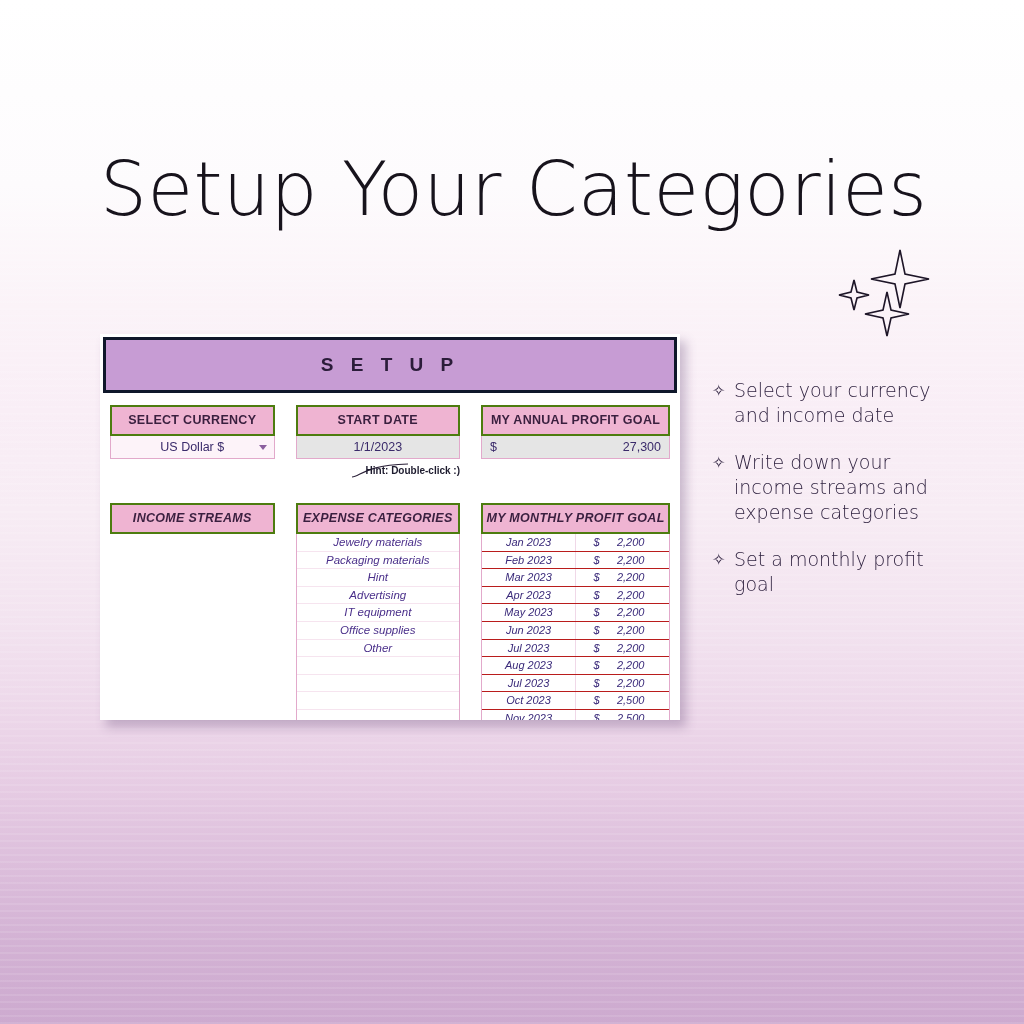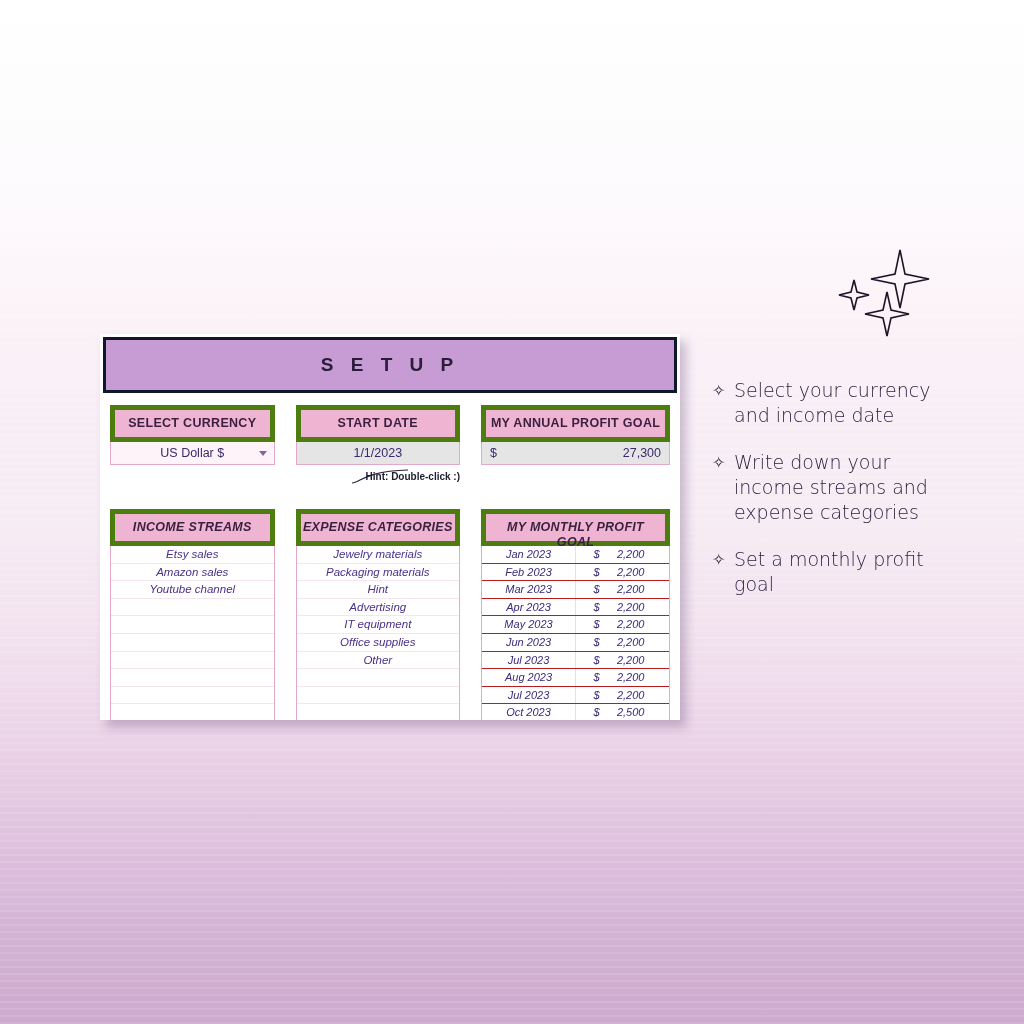--- a/index.html
+++ b/index.html
@@ -112,21 +112,21 @@
 
   .col {
     width: 175px;
   }
   .col.wide {
     width: 201px;
   }
 
   .cap {
     background: #efb4d2;
-    border: 5px solid #4d7c0f;
+    border: 2px solid #4d7c0f;
     color: #3a1f3f;
     font-size: 12.5px;
     font-weight: 700;
     letter-spacing: 0.3px;
     text-align: center;
     padding: 6px 2px 6px 2px;
     height: 15px;
     line-height: 15px;
   }
 
@@ -253,20 +253,21 @@
     font-family: "DejaVu Sans", sans-serif;
     font-weight: 300;
     color: #2a1d3b;
   }
 </style>
 </head>
 <body>
 
 <div id="page">
 
+  <div class="title">Setup Your Categories</div>
 
   <div class="sparkles">
     <svg width="110" height="90" viewBox="0 0 110 90" fill="none">
       <path d="M68 2 L73 26 L97 31 L73 36 L68 60 L63 36 L39 31 L63 26 Z" stroke="#1d1527" stroke-width="1.6" fill="none"></path>
       <path d="M55 44 L59 62 L77 66 L59 70 L55 88 L51 70 L33 66 L51 62 Z" stroke="#1d1527" stroke-width="1.6" fill="none"></path>
       <path d="M22 32 L25 44 L37 47 L25 50 L22 62 L19 50 L7 47 L19 44 Z" stroke="#1d1527" stroke-width="1.6" fill="none"></path>
     </svg>
   </div>
 
   <div class="sheet">
@@ -305,34 +306,20 @@
             <span class="amt">27,300</span>
           </div>
         </div>
 
       </div>
 
       <div class="row2">
 
         <div class="col">
           <div class="cap">INCOME STREAMS</div>
-          <div class="listbox" id="income-list">
-              <div class="litem">Etsy sales</div>
-              <div class="litem">Amazon sales</div>
-              <div class="litem">Youtube channel</div>
-              <div class="litem empty">&nbsp;</div>
-              <div class="litem empty">&nbsp;</div>
-              <div class="litem empty">&nbsp;</div>
-              <div class="litem empty">&nbsp;</div>
-              <div class="litem empty">&nbsp;</div>
-              <div class="litem empty">&nbsp;</div>
-              <div class="litem empty">&nbsp;</div>
-              <div class="litem empty">&nbsp;</div>
-              <div class="litem empty">&nbsp;</div>
-            </div>
         </div>
 
         <div class="col">
           <div class="cap">EXPENSE CATEGORIES</div>
           <div class="listbox" id="expense-list">
               <div class="litem">Jewelry materials</div>
               <div class="litem">Packaging materials</div>
               <div class="litem">Hint</div>
               <div class="litem">Advertising</div>
               <div class="litem">IT equipment</div>

